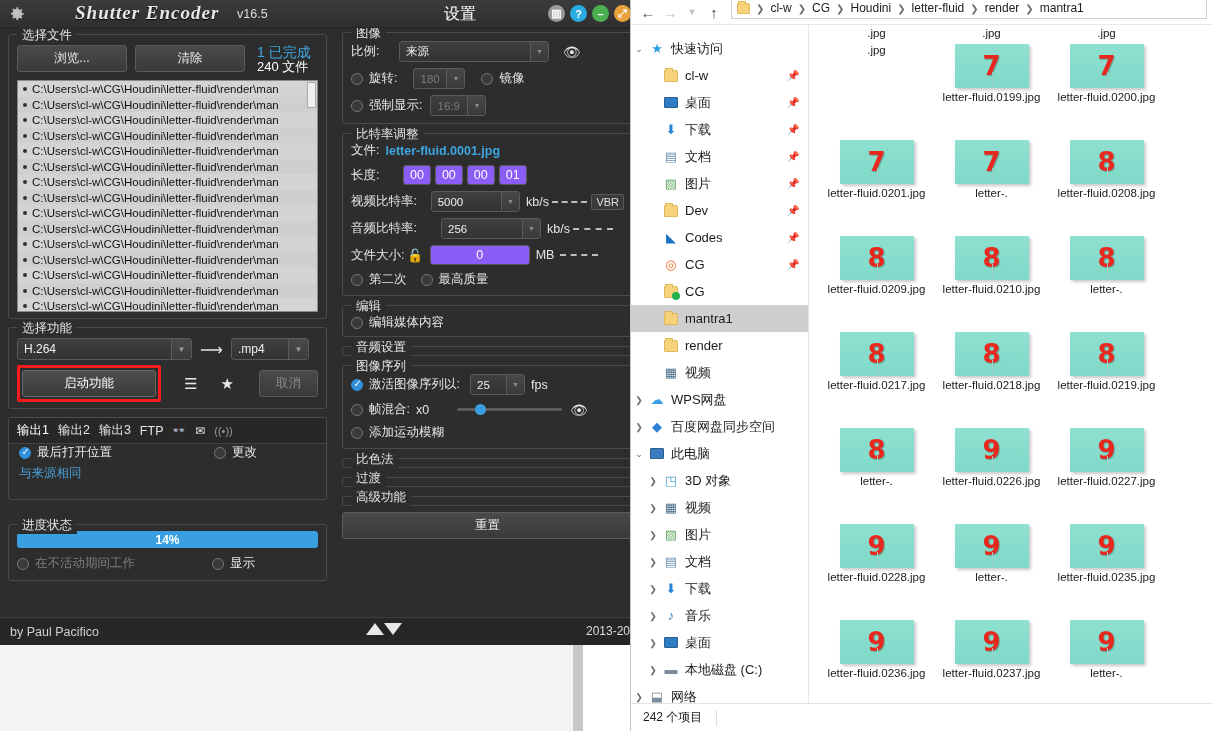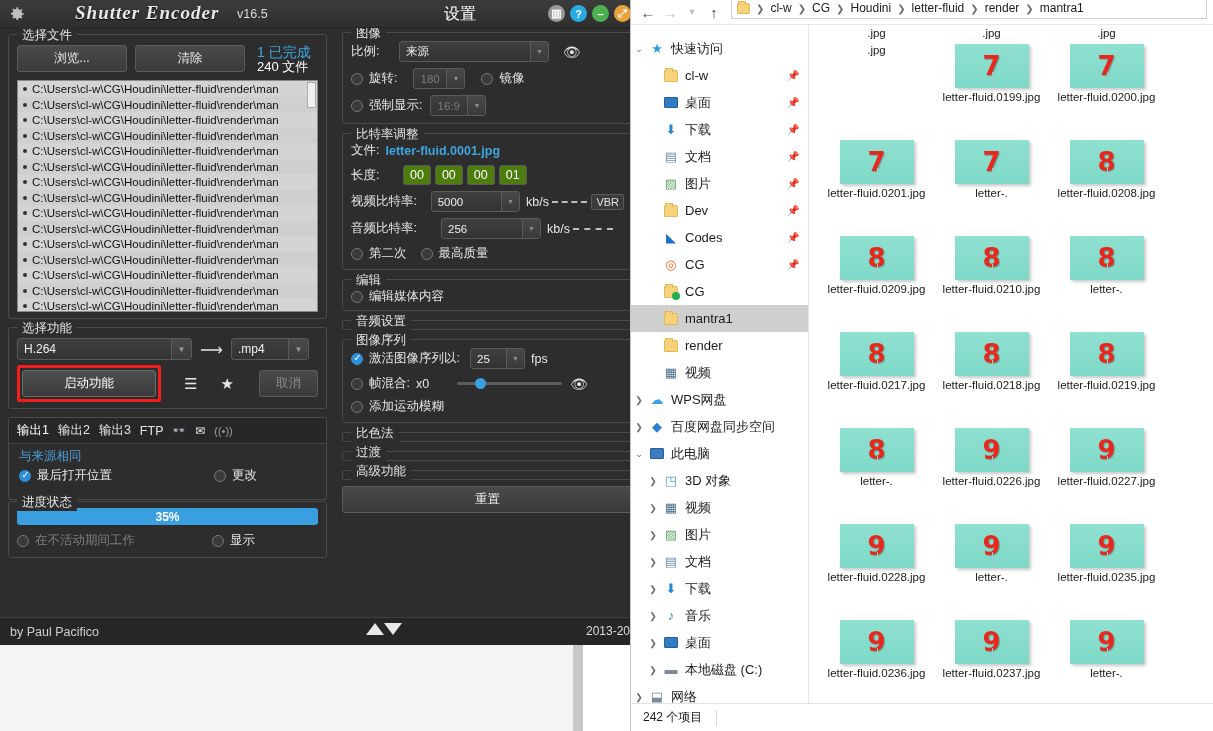--- a/index.html
+++ b/index.html
@@ -109,21 +109,21 @@
   #out-tabs .tab-active{ color:#ffffff; }
   #same-src{ color:#4a9fd8; font-size:12.5px; padding:4px 10px 2px;}
   #out-opts{ display:flex; align-items:center; padding:0 10px; font-size:12.5px;}
   .radio{ width:12px;height:12px;border-radius:50%; border:1px solid #777; background:#3a3a3a;
           display:inline-block; margin-right:6px; flex:none;}
   .radio.on{ background:#2f8fd8; border-color:#2f8fd8; position:relative;}
   .radio.on::after{ content:"✓"; position:absolute; left:1.5px; top:-2px; font-size:10px; color:#fff;}
   .opt{ display:flex; align-items:center; cursor:pointer;}
 
   
-  #prog-grp{ margin-top:1px; }
+  #prog-grp{ margin-top:24px; }
   #prog-label{ text-align:center; font-size:12.5px; color:#cfcfcf; margin:3px 0 4px;}
   #prog-bar{ height:17px; background:#3a9fe0; border-radius:3px; display:flex; align-items:center;
              justify-content:center; color:#fff; font-weight:bold; font-size:12px;}
   #prog-opts{ display:flex; align-items:center; margin-top:7px; font-size:12.5px; color:#7d7d7d;}
 
   
   #se-right{ position:absolute; left:336px; top:28px; right:0; bottom:28px; background:#2d2d2d;
              padding:4px 6px 0 6px; overflow:hidden;}
   .sgrp{ border:1px solid #4a4a4a; border-radius:3px; margin-bottom:9px; padding:8px 8px 7px; position:relative;}
   .sgrp-title{ position:absolute; top:-8px; left:8px; background:#2d2d2d; padding:0 5px; font-size:12.5px; color:#e4e4e4;}
@@ -134,21 +134,21 @@
     height:21px; display:flex; align-items:center; color:#efefef; font-size:11.5px; padding-left:6px;
     position:relative; cursor:pointer;
   }
   .sm-select .arrow{
     position:absolute; right:0; top:0; bottom:0; width:18px;
     background:linear-gradient(#484848,#3a3a3a); border-left:1px solid #5a5a5a;
     display:flex; align-items:center; justify-content:center; font-size:7px; color:#8d8d8d;
   }
   .dis{ color:#7c7c7c !important; }
   .tfield{
-    background:#4d7c0f; border:1px solid #5a5a5a; border-radius:3px; height:20px; min-width:26px;
+    background:#8b5cf6; border:1px solid #5a5a5a; border-radius:3px; height:20px; min-width:26px;
     display:flex; align-items:center; justify-content:center; font-size:12.5px; color:#fff;
     padding:0 6px;
   }
   #file-name{ color:#3da5e0; }
   #vbr-box{ background:#3a3a3a; border:1px solid #5a5a5a; border-radius:2px; padding:1px 4px; font-size:11px; color:#e0e0e0;}
   .slider-track{ height:3px; background:#5c5c5c; border-radius:2px; position:relative; }
   .slider-knob{ width:11px;height:11px;border-radius:50%;background:#3a9fe0; position:absolute; top:-4px;}
   #btn-reset{ background:linear-gradient(#4a4a4a,#393939); border:1px solid #5c5c5c; border-radius:3px;
               text-align:center; font-size:12.5px; color:#eee; padding:4px 0; cursor:pointer; }
   .eye{ font-size:14px; color:#e8e8e8;}
@@ -348,37 +348,37 @@
     <div id="out-grp">
       <div id="out-tabs">
         <span class="tab-active">输出1</span>
         <span>输出2</span>
         <span>输出3</span>
         <span>FTP</span>
         <span style="font-size:11px;">👓</span>
         <span style="font-size:12px;">✉</span>
         <span style="font-size:11px;color:#9a9a9a;">((•))</span>
       </div>
-      <div id="same-src">与来源相同</div>
       <div id="out-opts">
         <div class="opt" style="width:195px;">
           <span class="radio on"></span>
           <span>最后打开位置</span>
         </div>
         <div class="opt">
           <span class="radio"></span>
           <span>更改</span>
         </div>
       </div>
+      <div id="same-src">与来源相同</div>
     </div>
 
     <div class="grp" id="prog-grp">
       <div class="grp-title">进度状态</div>
       <div id="prog-bar">
-        <span>35%</span>
+        <span>14%</span>
       </div>
       <div id="prog-opts">
         <div class="opt" style="width:195px;">
           <span class="radio"></span>
           <span>在不活动期间工作</span>
         </div>
         <div class="opt" style="color:#e6e6e6;">
           <span class="radio"></span>
           <span>显示</span>
         </div>
@@ -442,20 +442,27 @@
         <span id="vbr-box" style="margin-left:4px;">VBR</span>
       </div>
       <div class="srow">
         <span class="lbl" style="width:90px;">音频比特率:</span>
         <div class="sm-select" style="width:100px;">
           <span>256</span>
           <span class="arrow">▼</span>
         </div>
         <span class="lbl" style="margin-left:6px;">kb/s</span>
         <span style="margin-left:3px;width:40px;height:0;border-top:2px dashed #bdbdbd;"></span>
+      </div>
+      <div class="srow">
+        <span class="lbl">文件大小:</span>
+        <span style="margin:0 6px 0 3px;font-size:13px;">🔓</span>
+        <div class="tfield" style="width:100px;justify-content:center;">0</div>
+        <span class="lbl" style="margin-left:6px;">MB</span>
+        <span style="margin-left:6px;width:38px;height:0;border-top:2px dashed #bdbdbd;"></span>
       </div>
       <div class="srow" style="margin-bottom:0;">
         <span class="radio"></span>
         <span class="lbl">第二次</span>
         <span class="radio" style="margin-left:14px;"></span>
         <span class="lbl">最高质量</span>
       </div>
     </div>
 
     <div class="sgrp" style="padding-bottom:5px;">

